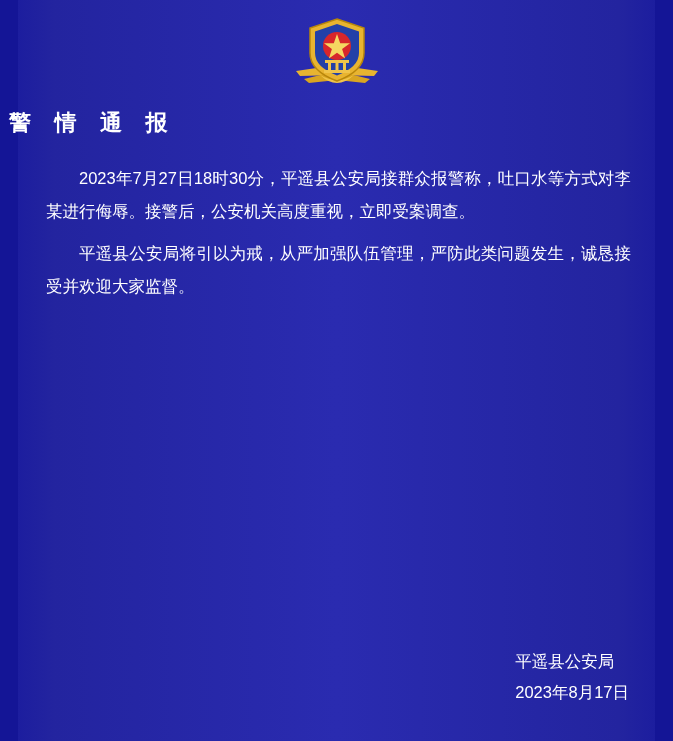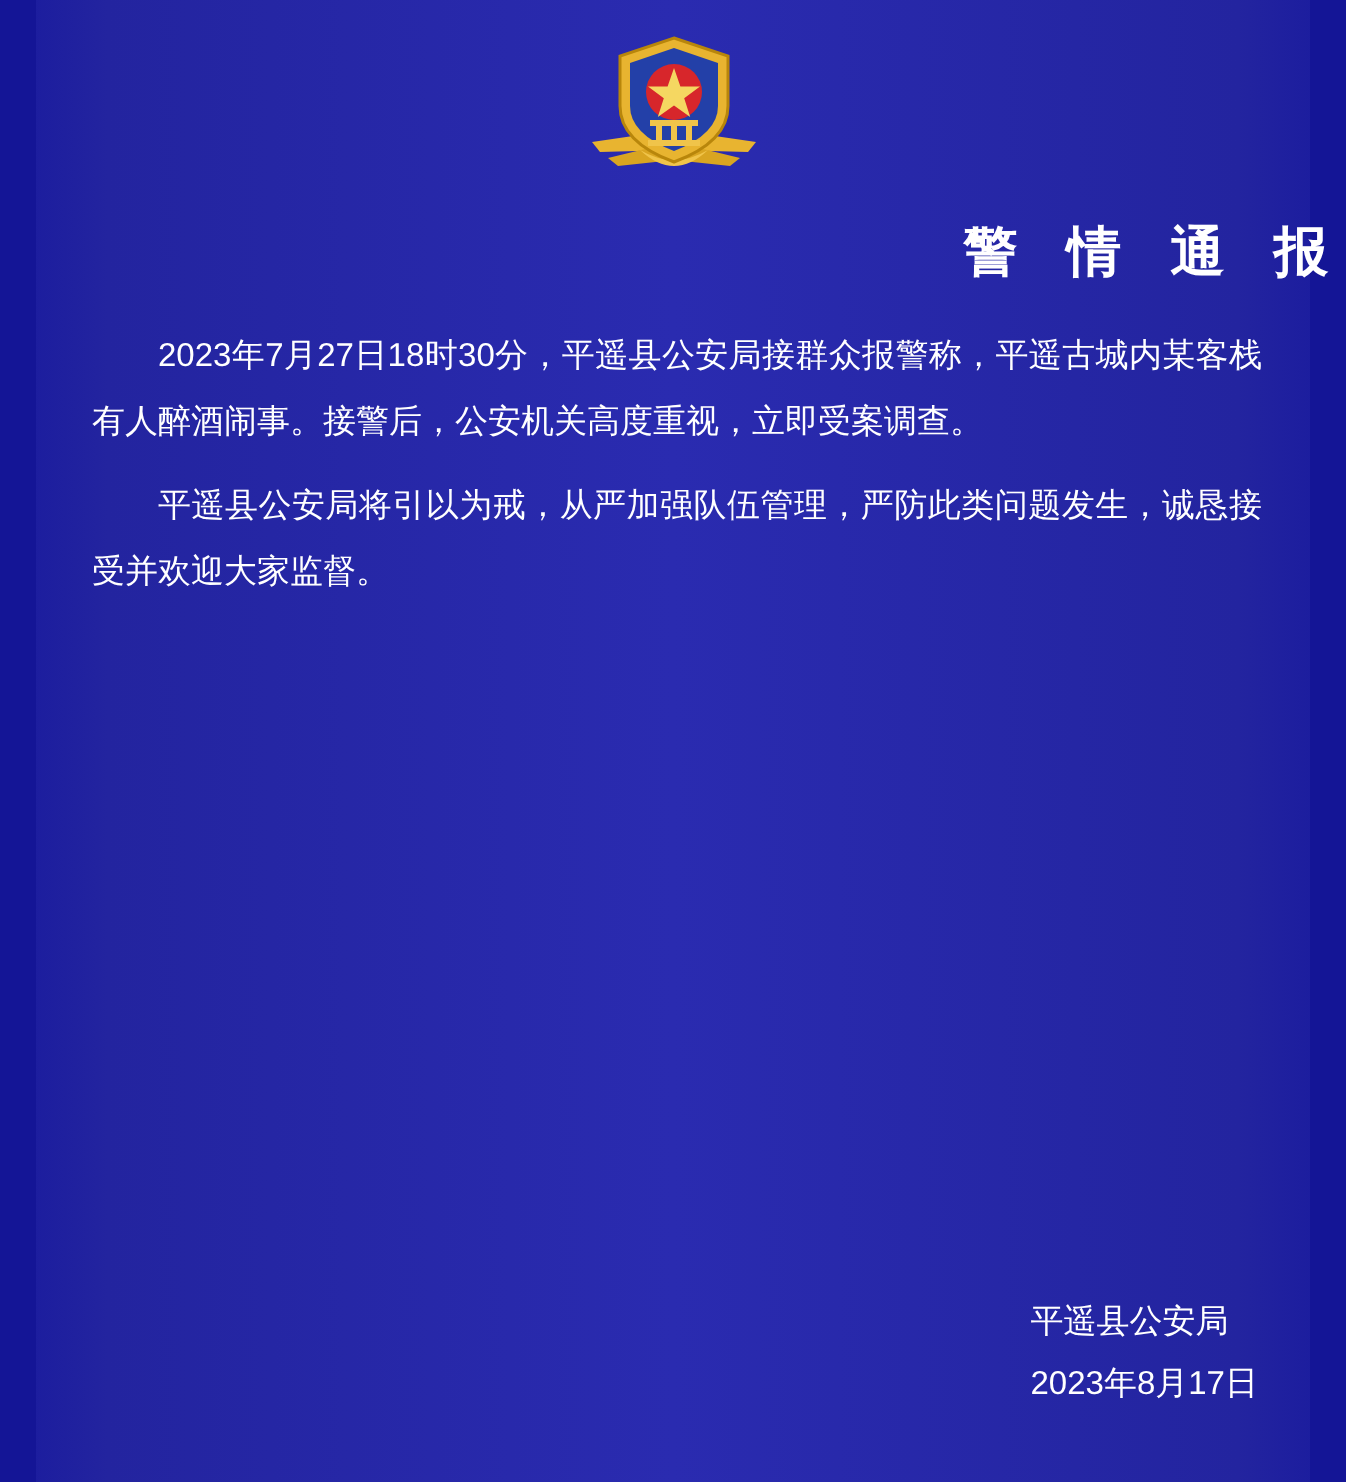--- a/index.html
+++ b/index.html
@@ -40,28 +40,27 @@
     align-items: center;
     justify-content: center;
   }
   .emblem svg { display: block; }
 
   .title {
     position: absolute;
     left: 0;
     right: 0;
     top: 108px;
-    text-align: right;
+    text-align: left;
     color: #ffffff;
-    font-size: 27px;
+    font-size: 22px;
     font-weight: bold;
     letter-spacing: 9px;
     text-indent: 9px;
     font-family: "Liberation Serif", "DejaVu Serif", serif;
-    padding-left: 30px;
   }
 
   .body-text {
     position: absolute;
     left: 46px;
     right: 42px;
     top: 162px;
     color: #ffffff;
     font-size: 16.5px;
     line-height: 33px;
@@ -112,21 +111,21 @@
       <rect x="38" y="50" width="3" height="7" fill="#f0c44a"></rect>
       <rect x="45.5" y="50" width="3" height="7" fill="#f0c44a"></rect>
       <rect x="53" y="50" width="3" height="7" fill="#f0c44a"></rect>
       <rect x="34" y="57" width="26" height="3" fill="#f0c44a"></rect>
     </svg>
   </div>
 
   <div class="title">警 情 通 报</div>
 
   <div class="body-text">
-    <p>2023年7月27日18时30分，平遥县公安局接群众报警称，平遥古城内某客栈有人醉酒闹事。接警后，公安机关高度重视，立即受案调查。</p>
+    <p>2023年7月27日18时30分，平遥县公安局接群众报警称，吐口水等方式对李某进行侮辱。接警后，公安机关高度重视，立即受案调查。</p>
     <p>平遥县公安局将引以为戒，从严加强队伍管理，严防此类问题发生，诚恳接受并欢迎大家监督。</p>
   </div>
 
   <div class="signoff">
     <div>平遥县公安局</div>
     <div>2023年8月17日</div>
   </div>
 
 </div>
 

